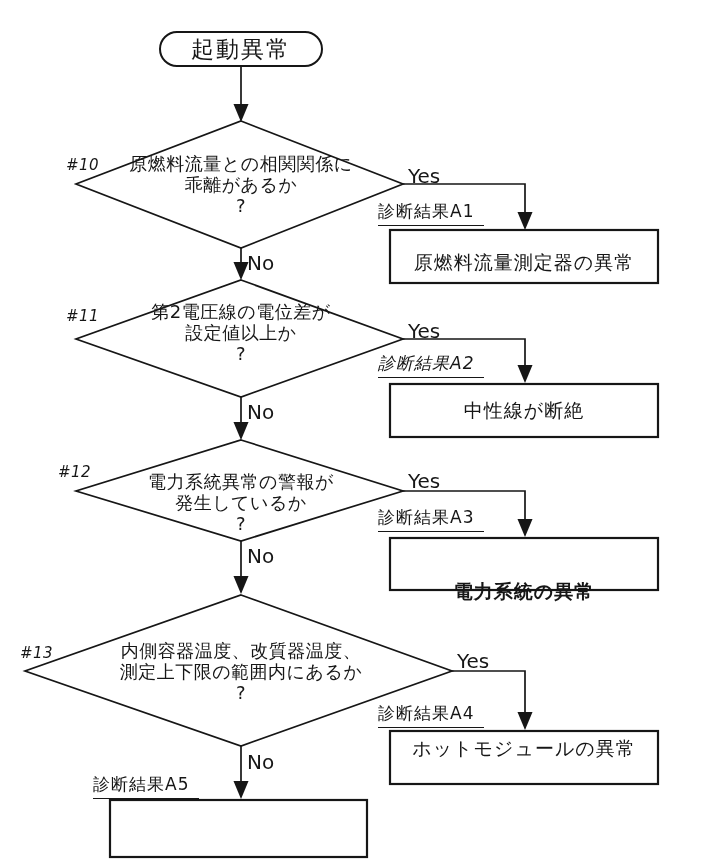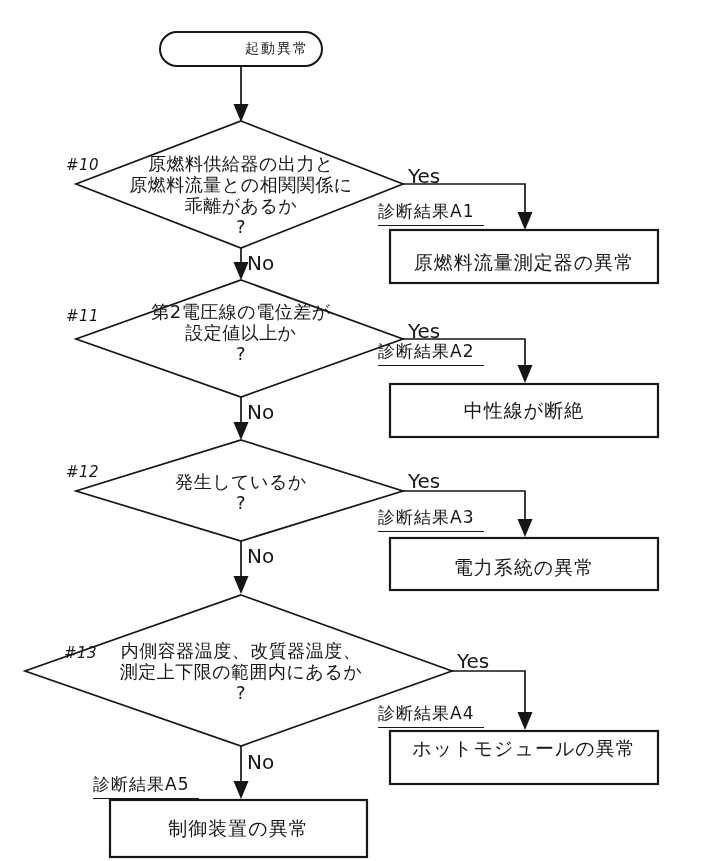--- a/index.html
+++ b/index.html
@@ -10,21 +10,21 @@
   }
   .stage svg{position:absolute;left:0;top:0;}
   .center{display:flex;align-items:center;justify-content:center;text-align:center;}
   .qblock{position:absolute;text-align:center;font-size:18px;line-height:21px;letter-spacing:0.5px;}
   .boxlabel{position:absolute;display:flex;align-items:center;justify-content:center;
     text-align:center;font-size:19px;letter-spacing:1px;}
   .steplabel{position:absolute;font-size:15px;letter-spacing:0.5px;font-style:italic;}
   .branchlabel{position:absolute;font-size:20px;}
   .diaglabel{position:absolute;font-size:17px;letter-spacing:1px;
     border-bottom:1.6px solid #161616;padding:0 10px 2px 0;}
-  .startlabel{position:absolute;font-size:14px;letter-spacing:2px;padding-left:36px;}
+  .startlabel{position:absolute;font-size:23px;letter-spacing:2px;}
 </style>
 </head>
 <body>
 
 <div class="stage">
 
   <svg width="706" height="861" viewBox="0 0 706 861">
     <defs>
       <marker id="arrow" viewBox="0 0 12 10" markerWidth="11" markerHeight="9" refX="10" refY="5" orient="auto">
         <path d="M0,0 L12,5 L0,10 Z" fill="#161616"></path>
@@ -52,58 +52,57 @@
     <rect x="390" y="384" width="268" height="53" fill="#ffffff" stroke="#161616" stroke-width="2.2"></rect>
     <rect x="390" y="538" width="268" height="52" fill="#ffffff" stroke="#161616" stroke-width="2.2"></rect>
     <rect x="390" y="731" width="268" height="53" fill="#ffffff" stroke="#161616" stroke-width="2.2"></rect>
     <rect x="110" y="800" width="257" height="57" fill="#ffffff" stroke="#161616" stroke-width="2.2"></rect>
   </svg>
 
   <div class="startlabel center" style="left:160px;top:32px;width:162px;height:34px;">起動異常</div>
 
   <div class="steplabel" style="left:66px;top:156px;">#10</div>
   <div class="qblock" style="left:101px;top:153px;width:280px;">
-    <div>原燃料供給器の出力と</div>
     <div>原燃料流量との相関関係に</div>
     <div>乖離があるか</div>
     <div>?</div>
   </div>
   <div class="branchlabel" style="left:408px;top:164px;">Yes</div>
   <div class="branchlabel" style="left:247px;top:251px;">No</div>
   <div class="diaglabel" style="left:378px;top:200px;">診断結果A1</div>
   <div class="boxlabel" style="left:390px;top:230px;width:268px;height:66px;">原燃料流量測定器の異常</div>
 
   <div class="steplabel" style="left:66px;top:307px;">#11</div>
   <div class="qblock" style="left:101px;top:301px;width:280px;">
     <div>第2電圧線の電位差が</div>
     <div>設定値以上か</div>
     <div>?</div>
   </div>
   <div class="branchlabel" style="left:408px;top:319px;">Yes</div>
   <div class="branchlabel" style="left:247px;top:400px;">No</div>
-  <div class="diaglabel" style="left:378px;top:340px;">診断結果A2</div>
+  <div class="diaglabel" style="left:378px;top:352px;font-style:italic;">診断結果A2</div>
   <div class="boxlabel" style="left:390px;top:384px;width:268px;height:53px;border-radius:9px;">中性線が断絶</div>
 
-  <div class="steplabel" style="left:66px;top:463px;">#12</div>
+  <div class="steplabel" style="left:58px;top:463px;">#12</div>
   <div class="qblock" style="left:101px;top:471px;width:280px;">
+    <div>電力系統異常の警報が</div>
     <div>発生しているか</div>
     <div>?</div>
   </div>
   <div class="branchlabel" style="left:408px;top:469px;">Yes</div>
   <div class="branchlabel" style="left:247px;top:544px;">No</div>
   <div class="diaglabel" style="left:378px;top:506px;text-align:right;">診断結果A3</div>
-  <div class="boxlabel" style="left:390px;top:536px;width:268px;height:64px;">電力系統の異常</div>
+  <div class="boxlabel" style="left:390px;top:560px;width:268px;height:64px;font-weight:bold;">電力系統の異常</div>
 
-  <div class="steplabel" style="left:20px;top:644px;margin-left:44px;">#13</div>
+  <div class="steplabel" style="left:20px;top:644px;">#13</div>
   <div class="qblock" style="left:71px;top:640px;width:340px;">
     <div>内側容器温度、改質器温度、</div>
     <div>測定上下限の範囲内にあるか</div>
     <div>?</div>
   </div>
   <div class="branchlabel" style="left:457px;top:649px;">Yes</div>
   <div class="branchlabel" style="left:247px;top:750px;">No</div>
   <div class="diaglabel" style="left:378px;top:702px;">診断結果A4</div>
   <div class="boxlabel" style="left:390px;top:731px;width:268px;height:35px;">ホットモジュールの異常</div>
 
   <div class="diaglabel" style="left:93px;top:773px;">診断結果A5</div>
-  <div class="boxlabel" style="left:110px;top:800px;width:257px;height:57px;">制御装置の異常</div>
 
 </div>
 
 </body></html>

